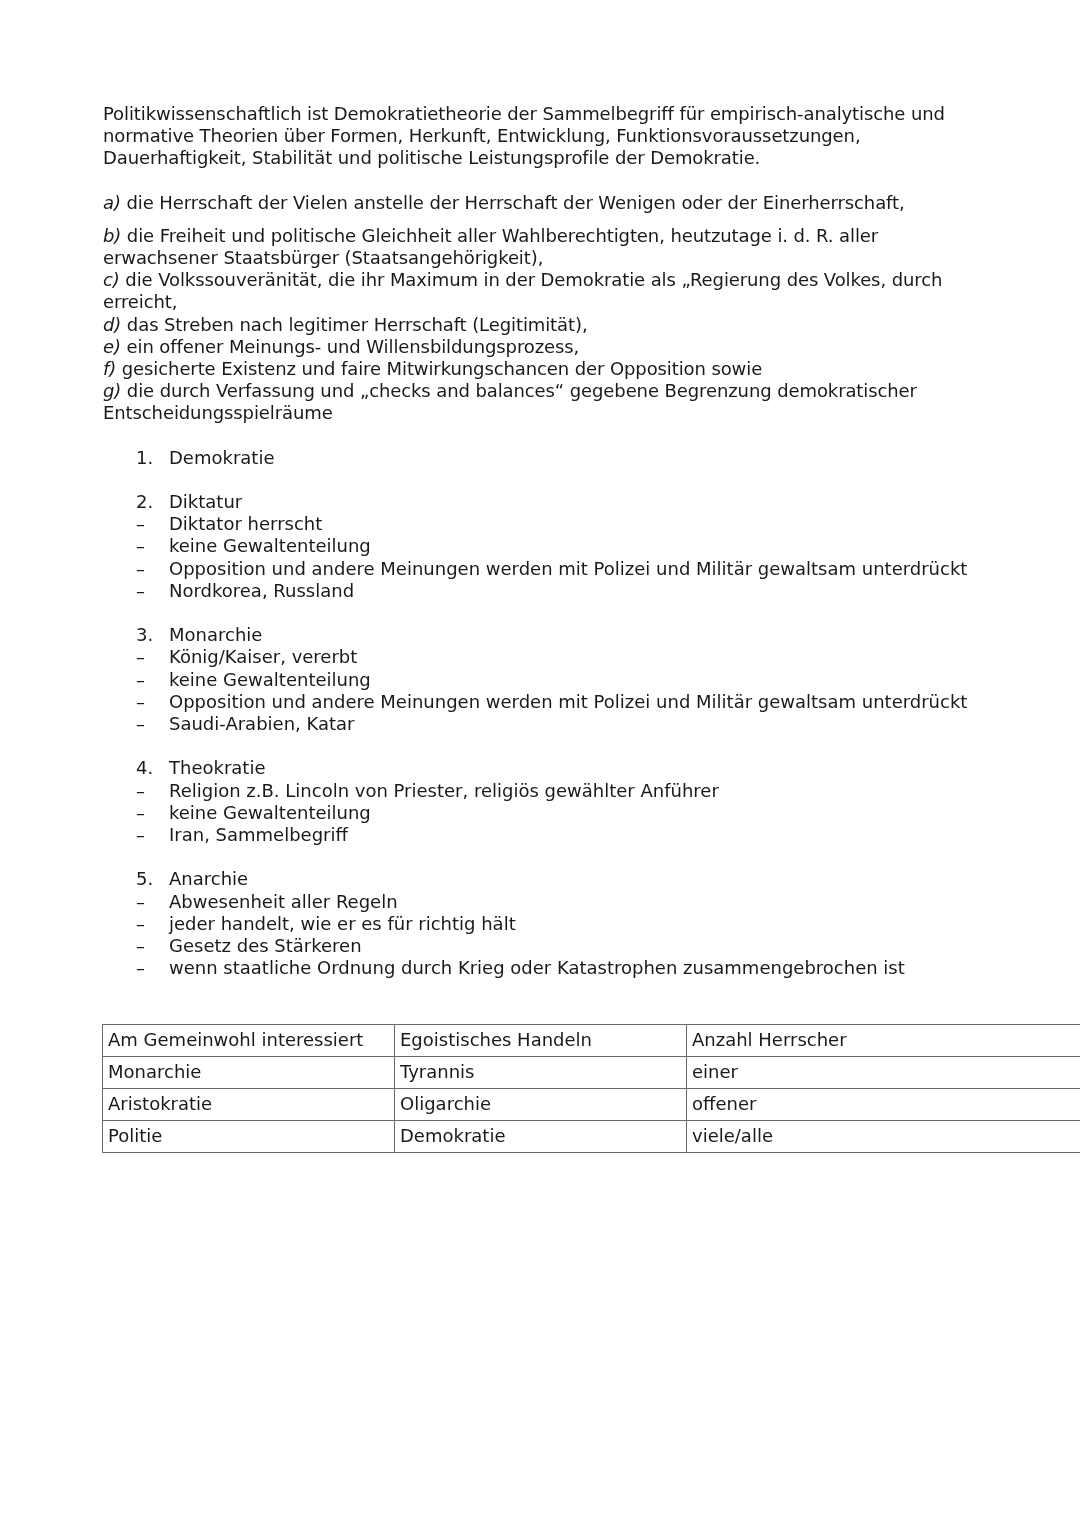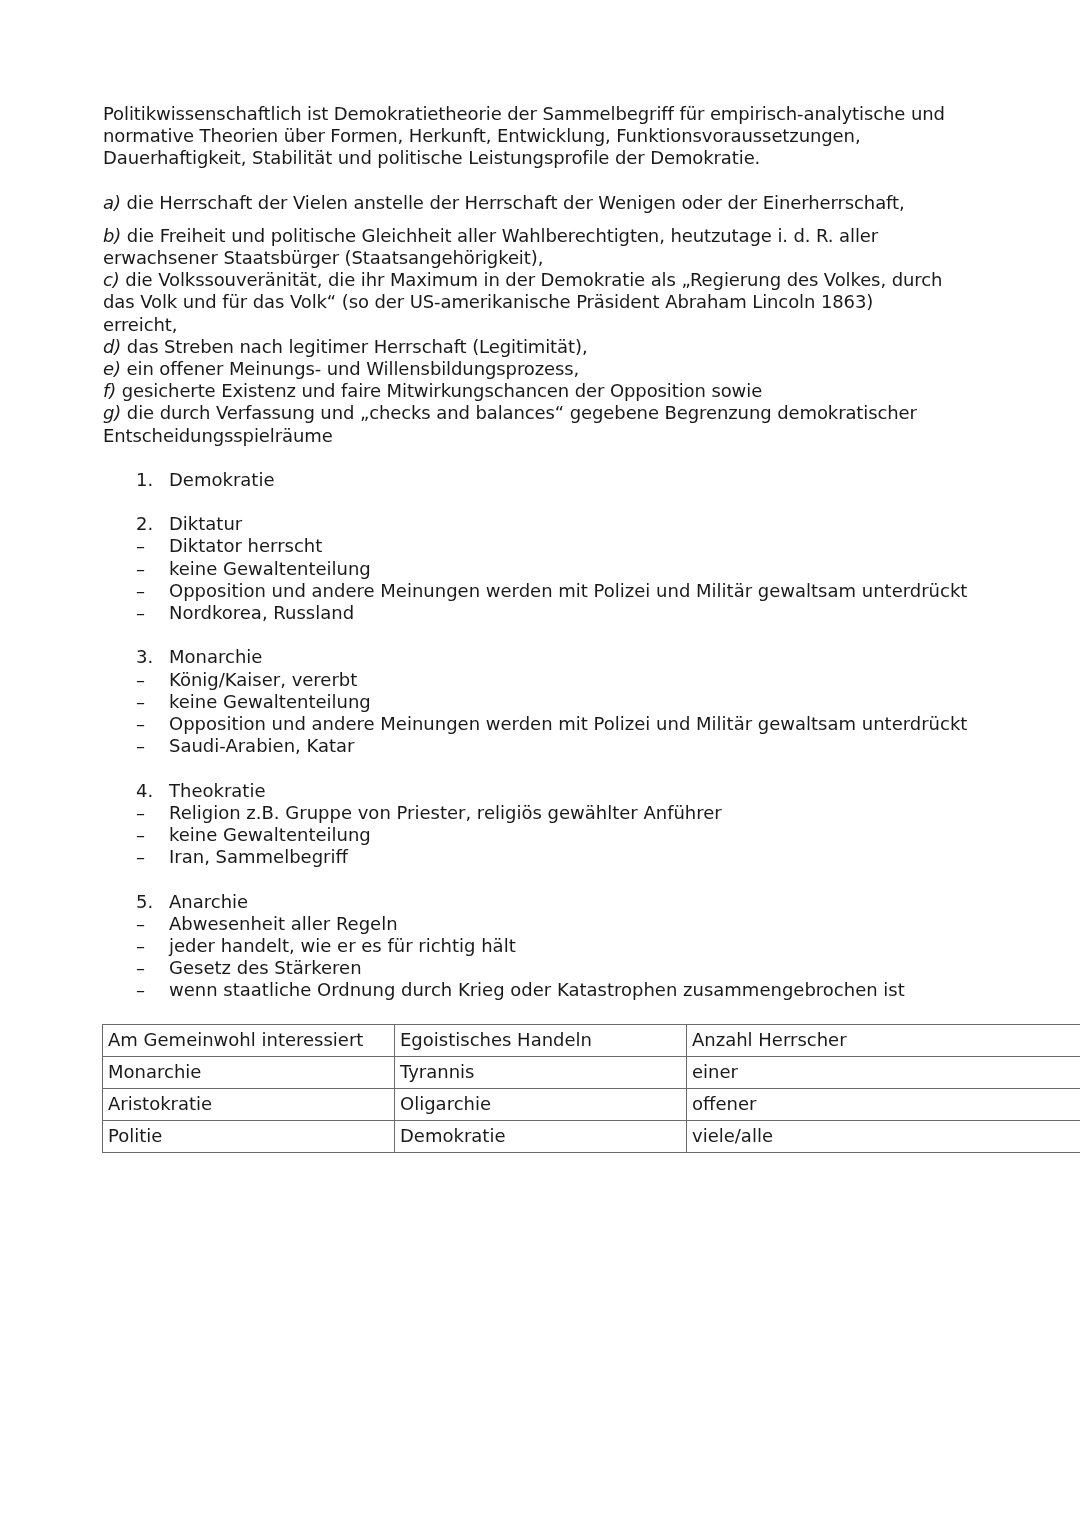--- a/index.html
+++ b/index.html
@@ -88,21 +88,20 @@
   <div class="criteria">
     <div class="criteria-a">
       <p><span class="crit-label">a)</span><span> die Herrschaft der Vielen anstelle der Herrschaft der Wenigen oder der Einerherrschaft,</span></p>
     </div>
     <div>
       <p><span class="crit-label">b)</span><span> die Freiheit und politische Gleichheit aller Wahlberechtigten, heutzutage i. d. R. aller</span></p>
       <p>erwachsener Staatsbürger (Staatsangehörigkeit),</p>
     </div>
     <div>
       <p><span class="crit-label">c)</span><span> die Volkssouveränität, die ihr Maximum in der Demokratie als „Regierung des Volkes, durch</span></p>
-      <p>das Volk und für das Volk“ (so der US-amerikanische Präsident Abraham Lincoln 1863)</p>
       <p>erreicht,</p>
     </div>
     <div>
       <p><span class="crit-label">d)</span><span> das Streben nach legitimer Herrschaft (Legitimität),</span></p>
     </div>
     <div>
       <p><span class="crit-label">e)</span><span> ein offener Meinungs- und Willensbildungsprozess,</span></p>
     </div>
     <div>
       <p><span class="crit-label">f)</span><span> gesicherte Existenz und faire Mitwirkungschancen der Opposition sowie</span></p>
@@ -130,21 +129,21 @@
     <div class="form-block">
       <div class="form-head"><span class="marker">3.</span><span>Monarchie</span></div>
       <div class="form-bullet"><span class="marker">–</span><span>König/Kaiser, vererbt</span></div>
       <div class="form-bullet"><span class="marker">–</span><span>keine Gewaltenteilung</span></div>
       <div class="form-bullet"><span class="marker">–</span><span>Opposition und andere Meinungen werden mit Polizei und Militär gewaltsam unterdrückt</span></div>
       <div class="form-bullet"><span class="marker">–</span><span>Saudi-Arabien, Katar</span></div>
     </div>
 
     <div class="form-block">
       <div class="form-head"><span class="marker">4.</span><span>Theokratie</span></div>
-      <div class="form-bullet"><span class="marker">–</span><span>Religion z.B. Gruppe von Priester, religiös gewählter Anführer</span></div>
+      <div class="form-bullet"><span class="marker">–</span><span>Religion z.B. Lincoln von Priester, religiös gewählter Anführer</span></div>
       <div class="form-bullet"><span class="marker">–</span><span>keine Gewaltenteilung</span></div>
       <div class="form-bullet"><span class="marker">–</span><span>Iran, Sammelbegriff</span></div>
     </div>
 
     <div class="form-block">
       <div class="form-head"><span class="marker">5.</span><span>Anarchie</span></div>
       <div class="form-bullet"><span class="marker">–</span><span>Abwesenheit aller Regeln</span></div>
       <div class="form-bullet"><span class="marker">–</span><span>jeder handelt, wie er es für richtig hält</span></div>
       <div class="form-bullet"><span class="marker">–</span><span>Gesetz des Stärkeren</span></div>
       <div class="form-bullet"><span class="marker">–</span><span>wenn staatliche Ordnung durch Krieg oder Katastrophen zusammengebrochen ist</span></div>

